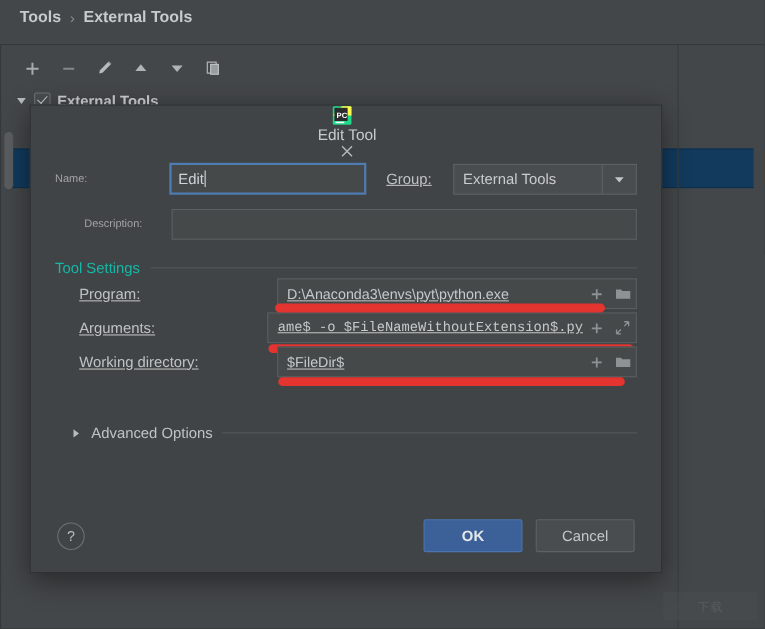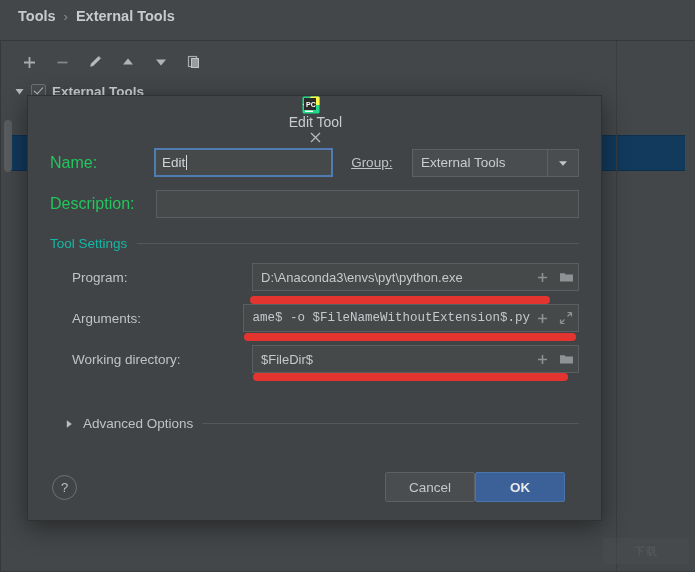--- a/index.html
+++ b/index.html
@@ -186,22 +186,22 @@
     box-sizing: border-box;
   }
 
   .form-row {
     display: flex;
     align-items: center;
     height: 33px;
     margin-bottom: 6px;
   }
   .form-label {
-    font-size: 16px;
-    color: #22c55e;
+    font-size: 10px;
+    color: #a3a3a3;
     white-space: nowrap;
   }
 
   
   #row-name { margin-top: 13px; }
   #label-name { width: 106px; }
   #name-input-wrap {
     width: 182px;
     height: 29px;
     background: #45494a;
@@ -248,21 +248,21 @@
   #group-combo-arrow {
     width: 30px;
     height: 100%;
     border-left: 1px solid #5d6163;
     display: flex;
     align-items: center;
     justify-content: center;
   }
 
   
-  #row-description { margin-top: 8px; }
+  #row-description { margin-top: 8px; text-align: center; }
   #label-description { width: 106px; }
   #description-input {
     flex: 1;
     height: 28px;
     background: #45494a;
     border: 1px solid #5a5e60;
     box-sizing: border-box;
   }
 
   
@@ -282,23 +282,24 @@
   #tool-settings-line {
     flex: 1;
     height: 1px;
     background: #555859;
   }
 
   .settings-row {
     display: flex;
     align-items: center;
     height: 30px;
-    margin-top: 11px;
+    margin-top: 1px;
     padding-left: 22px;
     position: relative;
+    text-decoration: underline;
   }
   .settings-label {
     font-size: 13.5px;
     color: #c0c3c5;
     white-space: nowrap;
   }
   #label-program        { width: 180px; }
   #label-arguments      { width: 180px; }
   #label-workdir        { width: 180px; }
 
@@ -620,19 +621,19 @@
         </svg>
       <span id="advanced-options-label">Advanced Options</span>
       <span id="advanced-options-line"></span>
     </div>
 
   </div>
 
   <div id="dialog-footer">
     <div id="help-button">?</div>
     <div id="footer-spacer"></div>
+    <div class="dlg-button" id="ok-button">OK</div>
     <div class="dlg-button" id="cancel-button">Cancel</div>
-    <div class="dlg-button" id="ok-button">OK</div>
   </div>
 
 </div>
 
 <div id="watermark">下载</div>
 
 </body></html>

